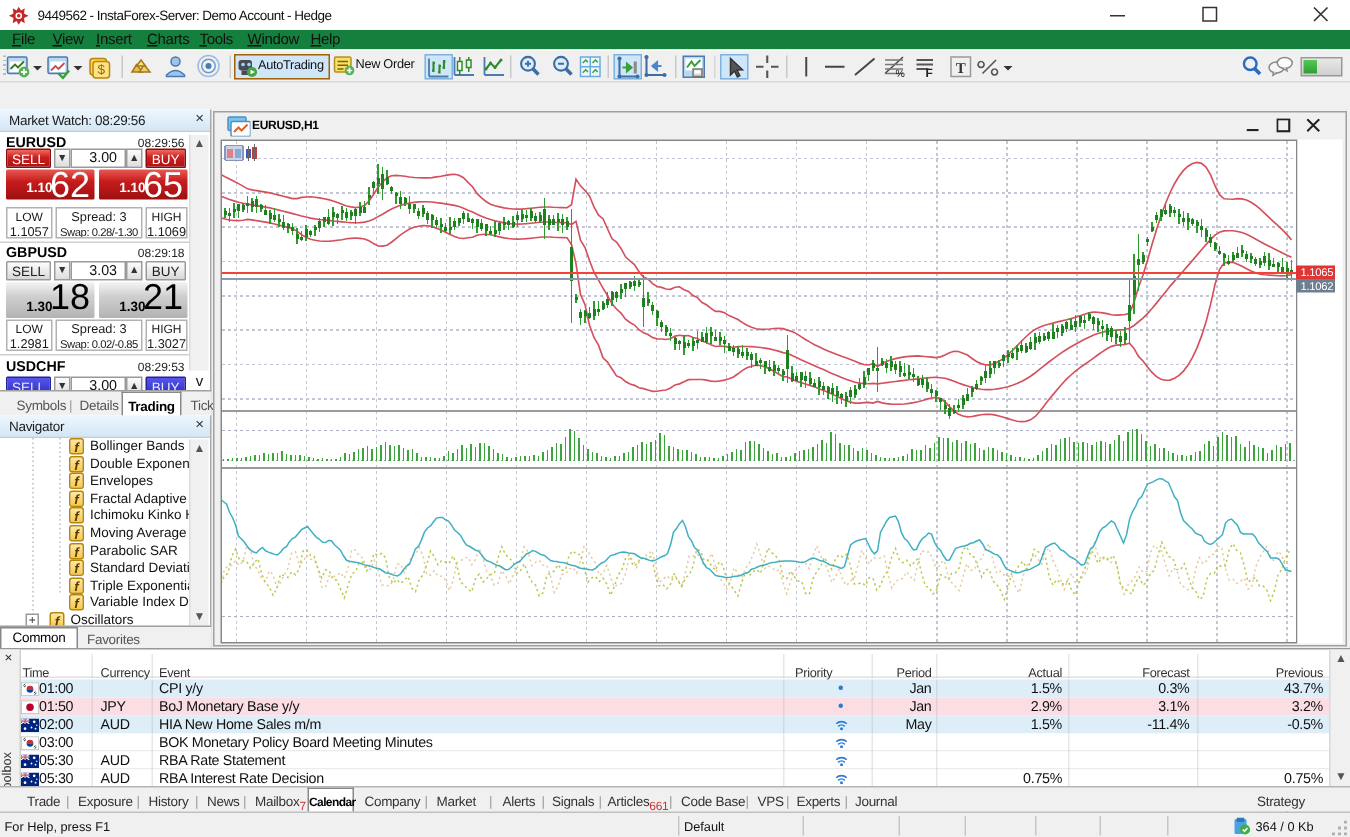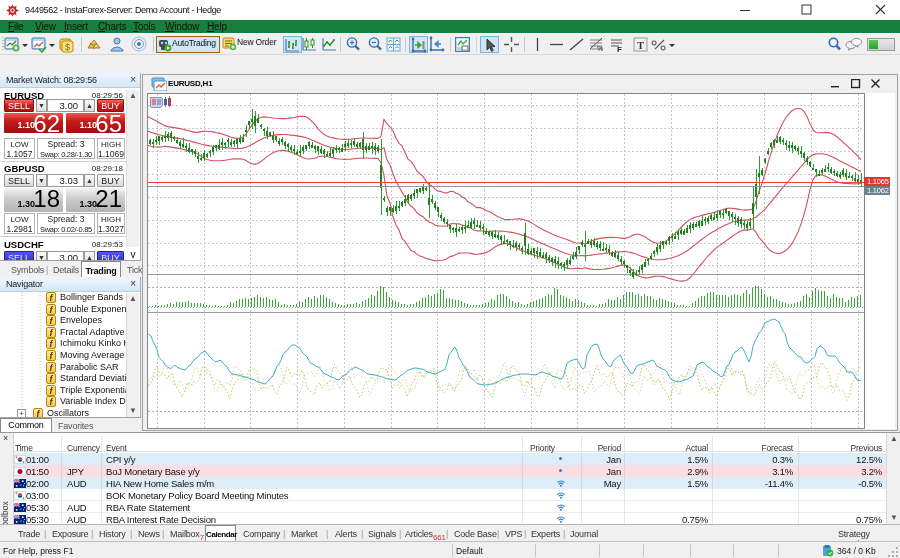--- a/index.html
+++ b/index.html
@@ -462,21 +462,21 @@
           <path d="M3.7 4.5 a2.3 2.3 0 0 1 4.6 0 Z" fill="#cd2e3a"></path>
           <path d="M3.7 4.5 a2.3 2.3 0 0 0 4.6 0 Z" fill="#0047a0"></path>
           <path d="M1.5 2 l1.3 -0.9 M2 3 l1.3 -0.9 M8.5 7 l1.3 -0.9 M9 8 l1.3 -0.9" stroke="#222" stroke-width="0.6"></path>
         </svg>
         <span class="cv" style="left:12px">01:00</span>
         <span class="cv" style="left:92px">CPI y/y</span>
         <div class="abs" style="left:545px;top:4px;width:3px;height:3px;border-radius:50%;background:#2b7bd4"></div>
         <span class="cvr" style="left:527px;width:80px">Jan</span>
         <span class="cvr" style="left:574px;width:120px">1.5%</span>
         <span class="cvr" style="left:659px;width:120px">0.3%</span>
-        <span class="cvr" style="left:748px;width:120px">12.5%</span>
+        <span class="cvr" style="left:748px;width:120px">43.7%</span>
         <div class="colline" style="left:47px"></div>
         <div class="colline" style="left:87px"></div>
         <div class="colline" style="left:508px"></div>
         <div class="colline" style="left:567px"></div>
         <div class="colline" style="left:610px"></div>
         <div class="colline" style="left:698px"></div>
         <div class="colline" style="left:784px"></div>
       </div>
       <div class="crow" style="top:32px;height:12px;background:#fbdee4;">
         <svg width="12" height="9" style="position:absolute;left:0px;top:1.5px">

